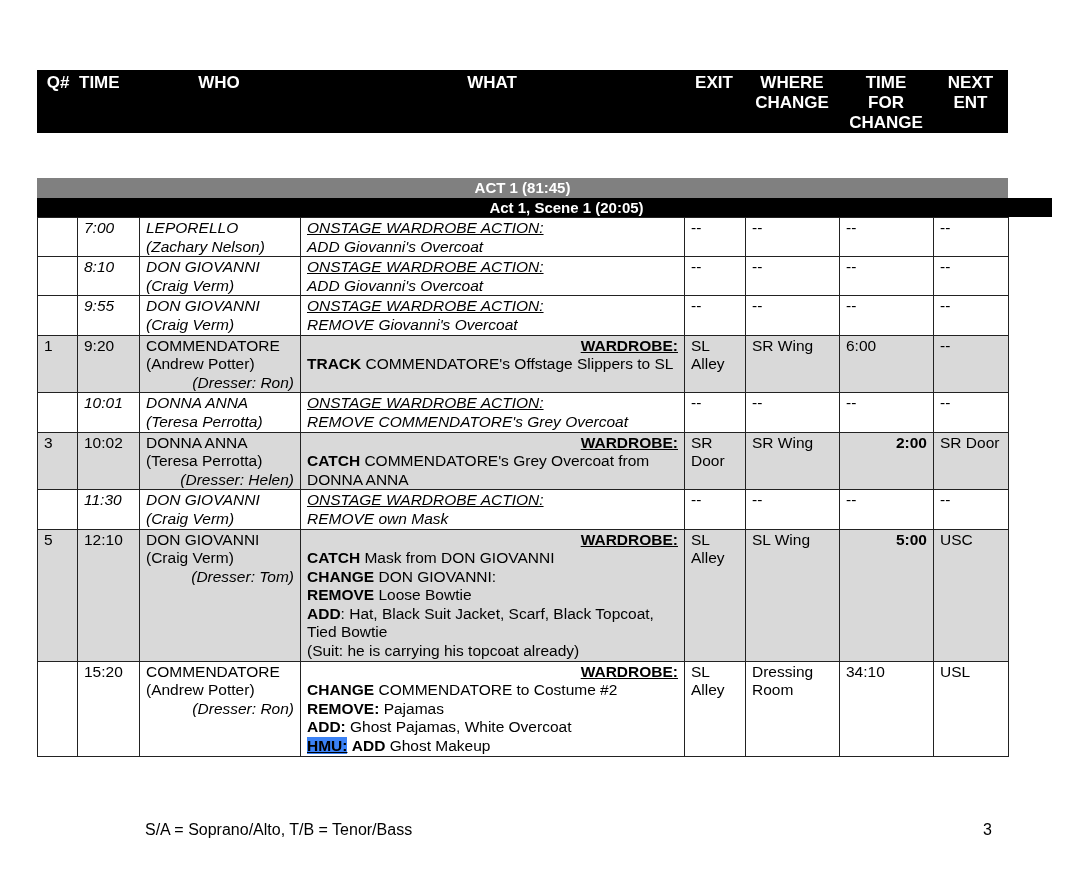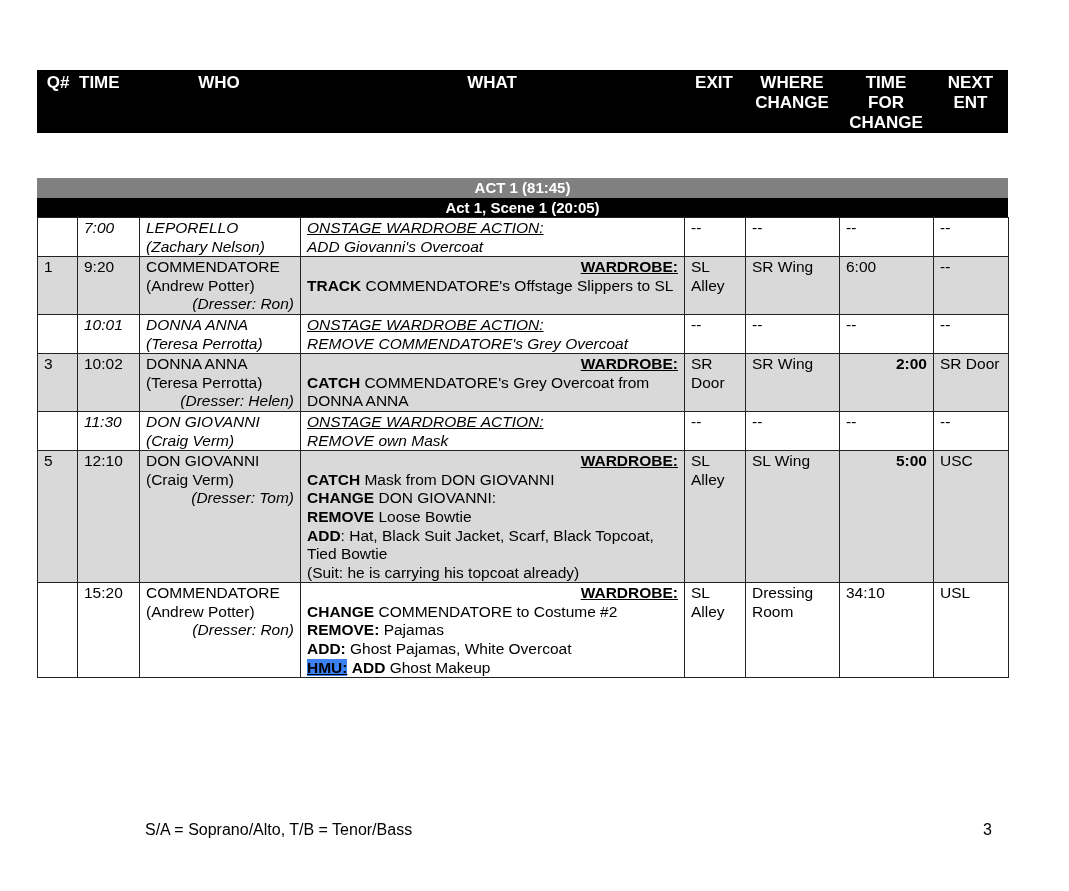--- a/index.html
+++ b/index.html
@@ -4,21 +4,21 @@
 <style>
   html, body { margin:0; padding:0; background:#ffffff; }
   body { width:1069px; height:891px; position:relative; overflow:hidden;
          font-family:"Liberation Sans", sans-serif; color:#000; }
   .hdr { position:absolute; left:37px; top:70px; width:971px; height:63px; background:#000; }
   .hdr .hc { position:absolute; top:3px; color:#fff; font-weight:bold; font-size:17px;
              line-height:20px; text-align:center; }
   .band-act { position:absolute; left:37px; top:178px; width:971px; height:20px; background:#808080;
               color:#fff; font-weight:bold; font-size:15px; line-height:20px; text-align:center; }
   .band-scene { position:absolute; left:37px; top:198px; width:971px; height:19px; background:#000;
-              color:#fff; font-weight:bold; font-size:15px; line-height:19px; text-align:center; }
+              color:#fff; font-weight:bold; font-size:15px; line-height:19px; text-align:center;padding-left:44px; }
   table.cue { position:absolute; left:37px; top:217px; border-collapse:collapse; width:971px;
               table-layout:fixed; font-size:15.5px; }
   table.cue td { border:1px solid #222; vertical-align:top; padding:1px 6px 0 6px; line-height:18.6px; }
   tr.gray td { background:#d9d9d9; }
   .it { font-style:italic; }
   .u { text-decoration:underline; }
   .b { font-weight:bold;text-align:right; }
   .dresser { text-align:right; font-style:italic; display:block; }
   .hl { background:#3b82f6;margin-top:15px; }
   .footer-left { position:absolute; left:145px; top:821px; font-size:16px; }
@@ -66,20 +66,52 @@
         </td>
         <td>
           <div class="it u">ONSTAGE WARDROBE ACTION:</div>
           <div class="it">ADD Giovanni's Overcoat</div>
         </td>
         <td>--</td>
         <td>--</td>
         <td>--</td>
         <td>--</td>
       </tr>
+      <tr>
+        <td></td>
+        <td class="it">8:10</td>
+        <td class="it">
+          <div>DON GIOVANNI</div>
+          <div>(Craig Verm)</div>
+        </td>
+        <td>
+          <div class="it u">ONSTAGE WARDROBE ACTION:</div>
+          <div class="it">ADD Giovanni's Overcoat</div>
+        </td>
+        <td>--</td>
+        <td>--</td>
+        <td>--</td>
+        <td>--</td>
+      </tr>
+      <tr>
+        <td></td>
+        <td class="it">9:55</td>
+        <td class="it">
+          <div>DON GIOVANNI</div>
+          <div>(Craig Verm)</div>
+        </td>
+        <td>
+          <div class="it u">ONSTAGE WARDROBE ACTION:</div>
+          <div class="it">REMOVE Giovanni's Overcoat</div>
+        </td>
+        <td>--</td>
+        <td>--</td>
+        <td>--</td>
+        <td>--</td>
+      </tr>
       <tr class="gray">
         <td>1</td>
         <td>9:20</td>
         <td>
           <div>COMMENDATORE</div>
           <div>(Andrew Potter)</div>
           <span class="dresser">(Dresser: Ron)</span>
         </td>
         <td>
           <div class="b u">WARDROBE:</div>

